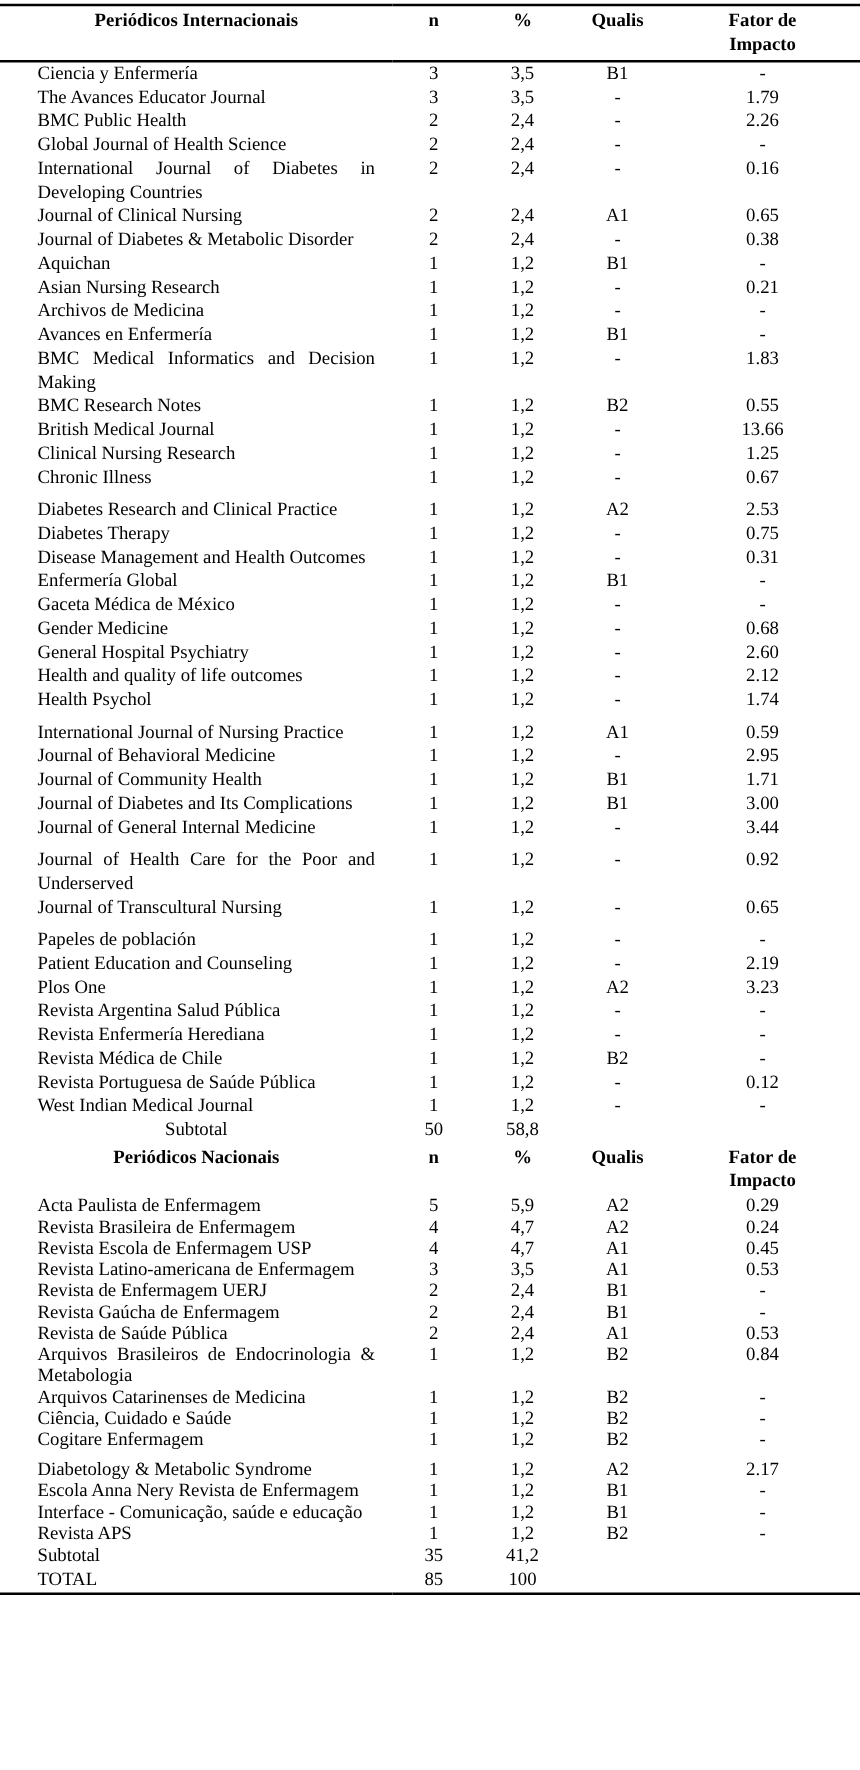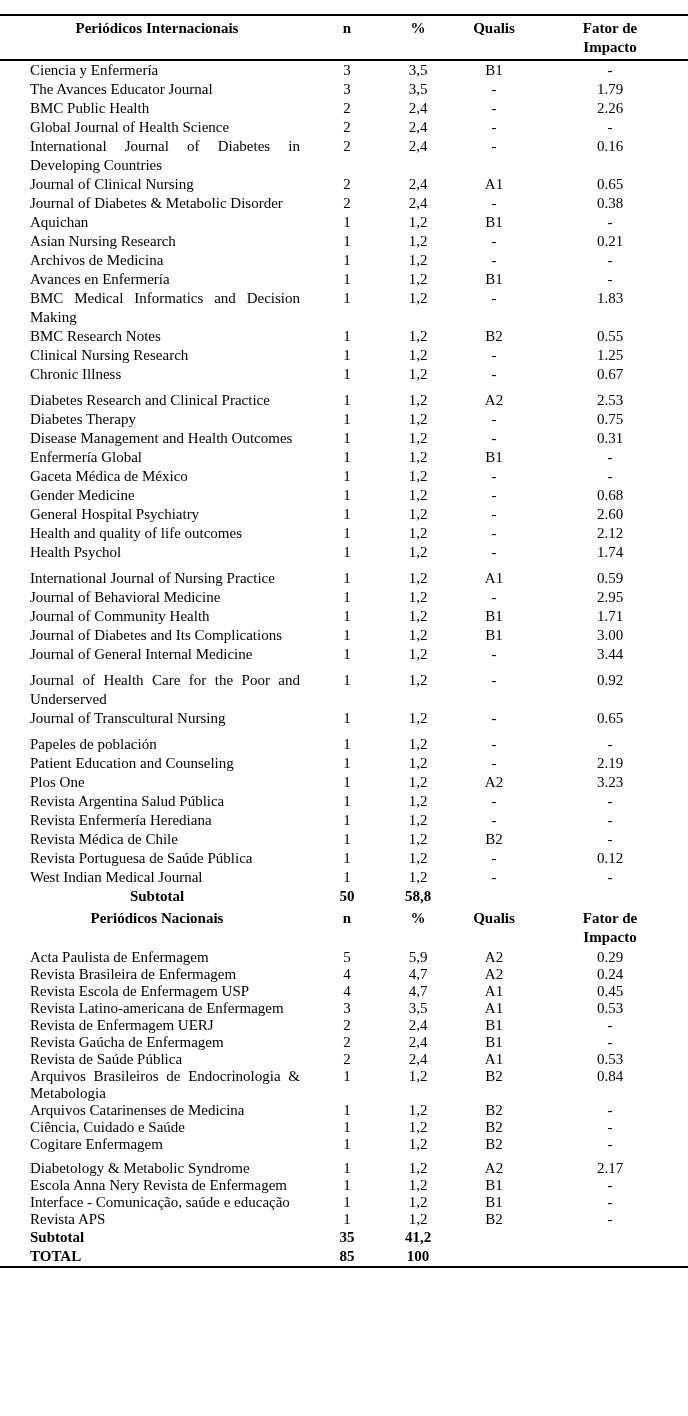--- a/index.html
+++ b/index.html
@@ -9,21 +9,21 @@
   }
   body {
     width: 688px;
     height: 1416px;
     overflow: hidden;
     color: #000000;
     font-family: "Liberation Serif", serif;
   }
   table.journals {
     width: 688px;
-    margin-top: 14px;
+    margin-top: 3px;
     border-collapse: collapse;
     font-size: 15px;
     border-top: 2px solid #000;
     border-bottom: 2px solid #000;
   }
   td {
     padding: 0;
     line-height: 19px;
     vertical-align: top;
   }
@@ -52,21 +52,21 @@
     display: inline-block;
     width: 72px;
   }
   tr.gap td {
     padding-top: 7px;
   }
   tr.s2 td {
     line-height: 17px;
   }
   tr.summary td {
-    font-weight: bold;
+    font-weight: normal;
     line-height: 19px;
   }
   tr.center-label td.name {
     text-align: center;
     padding-left: 0;
     padding-right: 0;
   }
   tr.left-label td.name {
     text-align: left;
   }
@@ -189,20 +189,27 @@
   </tr>
 
   <tr>
     <td class="name">BMC Research Notes</td>
     <td class="num">1</td>
     <td class="num">1,2</td>
     <td class="num">B2</td>
     <td class="num">0.55</td>
   </tr>
 
+  <tr>
+    <td class="name">British Medical Journal</td>
+    <td class="num">1</td>
+    <td class="num">1,2</td>
+    <td class="num">-</td>
+    <td class="num">13.66</td>
+  </tr>
 
   <tr>
     <td class="name">Clinical Nursing Research</td>
     <td class="num">1</td>
     <td class="num">1,2</td>
     <td class="num">-</td>
     <td class="num">1.25</td>
   </tr>
 
   <tr>

